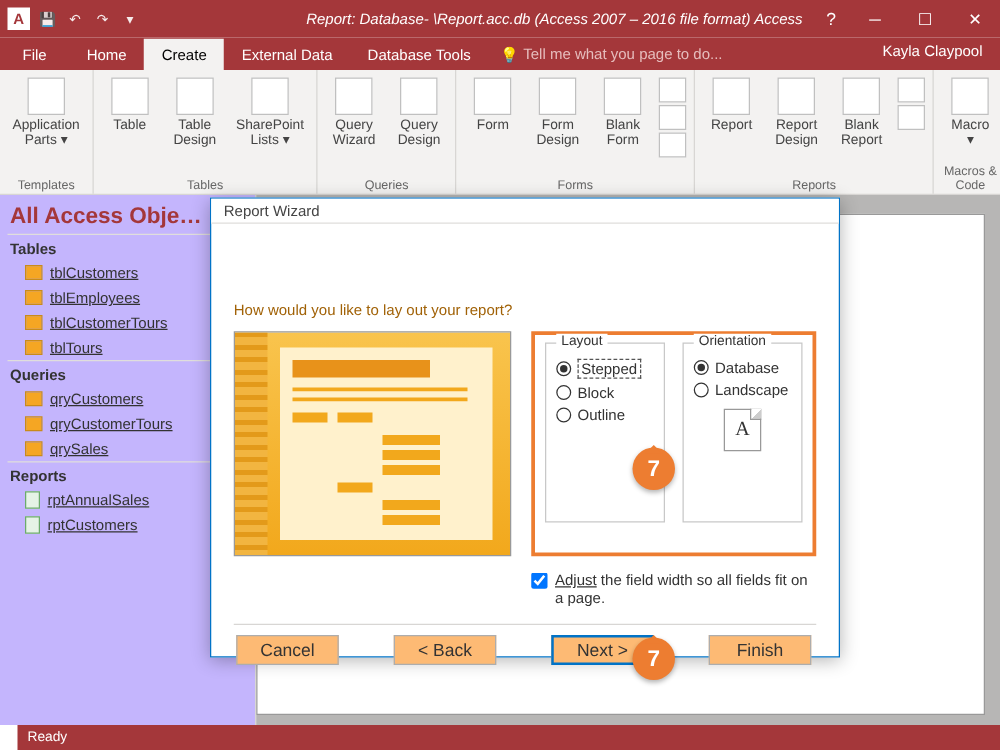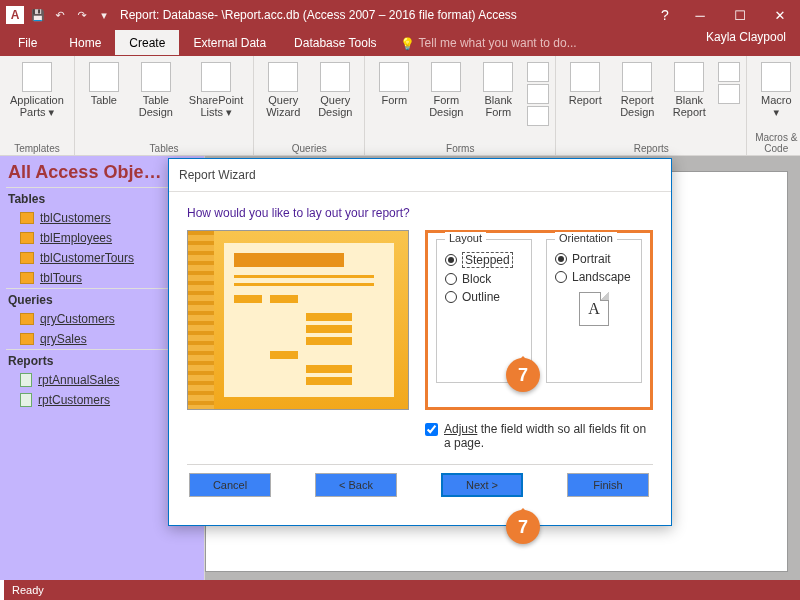--- a/index.html
+++ b/index.html
@@ -3,27 +3,27 @@
 <meta charset="utf-8">
 <style>
 * { margin: 0; padding: 0; box-sizing: border-box; font-family: "Segoe UI", Tahoma, sans-serif; }
 body { width: 800px; height: 600px; background: #fff; overflow: hidden; position: relative; }
 
 
 .titlebar { height: 30px; background: #a4373a; color: #fff; display: flex; align-items: center; font-size: 12px; }
 .titlebar .qat { display: flex; align-items: center; gap: 6px; padding-left: 6px; }
 .titlebar .qat .a-logo { width: 18px; height: 18px; background: #fff; color: #a4373a; display: flex; align-items: center; justify-content: center; font-weight: bold; font-size: 12px; }
 .titlebar .qat .qat-btn { width: 16px; height: 16px; display: flex; align-items: center; justify-content: center; font-size: 11px; color: #fff; opacity: .9; }
-.titlebar .title { flex: 1; text-align: left; padding: 0 8px; white-space: nowrap; overflow: hidden; }
+.titlebar .title { flex: 1; text-align: right; padding: 0 8px; white-space: nowrap; overflow: hidden; font-style: italic; }
 .titlebar .help { width: 30px; text-align: center; font-size: 14px; }
 .titlebar .winbtns { display: flex; }
 .titlebar .winbtns div { width: 40px; height: 30px; display: flex; align-items: center; justify-content: center; font-size: 13px; }
 
 
-.tabstrip { height: 26px; background: #a4373a; display: flex; align-items: flex-start; }
+.tabstrip { height: 26px; background: #a4373a; display: flex; align-items: center; }
 .tab { color: #fff; font-size: 12px; padding: 6px 14px 5px; cursor: pointer; }
 .tab.active { background: #f3f2f1; color: #000000; }
 .tab.file { padding-left: 18px; padding-right: 18px; }
 .tellme { color: #e6bdbd; font-size: 12px; padding: 6px 10px; display: flex; align-items: center; gap: 6px; flex: 1; }
 .bulb { width: 12px; height: 12px; display: inline-block; }
 .user { color: #fff; font-size: 12px; padding: 0 14px 5px; }
 
 
 .ribbon { height: 100px; background: #f3f2f1; border-bottom: 1px solid #d8d6d4; display: flex; }
 .group { border-right: 1px solid #d8d6d4; display: flex; flex-direction: column; align-items: center; padding: 4px 6px 1px; }
@@ -43,51 +43,51 @@
 .nav-section:first-of-type { border-top: none; }
 .nav-item { display: flex; align-items: center; gap: 6px; font-size: 12px; color: #333; padding: 3px 2px 3px 14px; text-decoration: underline; }
 .nav-item .ti { width: 14px; height: 12px; background: linear-gradient(#f5a623,#f5a623); border: 1px solid #c98b1a; }
 .nav-item .qi { width: 14px; height: 12px; background: linear-gradient(#f5a623,#f5a623); border: 1px solid #c98b1a; position: relative; }
 .nav-item .ri { width: 12px; height: 14px; background: #e6f3e6; border: 1px solid #6cab6c; }
 .content { flex: 1; background: #b7b6b5; position: relative; }
 .content-inner { position: absolute; left: 0; top: 15px; right: 12px; bottom: 8px; background: #fff; border: 1px solid #999; }
 
 
 .dialog { position: absolute; left: 168px; top: 158px; width: 504px; height: 368px; background: #fff; border: 1px solid #0173c7; box-shadow: 0 3px 14px rgba(0,0,0,.3); z-index: 50; }
-.dialog-title { height: 33px; background: #fff; border-bottom: 1px solid #e0dedc; display: flex; align-items: center; padding: 0 10px; font-size: 12px; color: #444; }
+.dialog-title { height: 20px; background: #fff; border-bottom: 1px solid #e0dedc; display: flex; align-items: center; padding: 0 10px; font-size: 12px; color: #444; }
 .dialog-body { padding: 14px 18px 10px; }
-.dlg-q { font-size: 12px; color: #4c1d95; margin-bottom: 10px; }
+.dlg-q { font-size: 12px; color: #a16207; margin-bottom: 10px; margin-top: 48px; }
 .dlg-mid { display: flex; gap: 16px; }
 .preview { width: 222px; height: 180px; background: linear-gradient(#f9c44d,#f2a81c); border: 1px solid #999; position: relative; overflow: hidden; }
 .preview .spine { position: absolute; left: 0; top: 0; bottom: 0; width: 26px; background: repeating-linear-gradient(#e39a1a 0 4px,#f2b540 4px 10px); }
 .preview .page { position: absolute; left: 36px; right: 14px; top: 12px; bottom: 12px; background: #fff1cc; }
 .preview .bar { position: absolute; background: #f2a81c; }
 .options { flex: 1; border: 3px solid #ed7d31; padding: 6px 8px 24px; display: flex; gap: 14px; }
 .fieldset { position: relative; border: 1px solid #c8c8c8; padding: 10px 8px 8px; font-size: 12px; color: #333; flex: 1; }
 .fieldset .legend { position: absolute; top: -8px; left: 8px; background: #fff; padding: 0 4px; font-size: 11px; }
 .radio { display: flex; align-items: center; gap: 5px; padding: 2px 0; }
 .radio .r { width: 12px; height: 12px; border: 1px solid #333; border-radius: 50%; display: flex; align-items: center; justify-content: center; }
 .radio .r.sel::after { content: ""; width: 6px; height: 6px; background: #333; border-radius: 50%; }
 .radio.dashed .txt { border: 1px dashed #555; padding: 0 2px; text-align: center; }
 .orient-prev { width: 30px; height: 34px; border: 1px solid #999; margin: 6px auto 0; display: flex; align-items: center; justify-content: center; font-size: 16px; font-family: Georgia, serif; position: relative; }
 .orient-prev::after { content:""; position:absolute; top:-1px; right:-1px; width:8px; height:8px; background:linear-gradient(135deg,#fff 50%,#ccc 50%); border-left:1px solid #999; border-bottom:1px solid #999; }
 .adj-row { display: flex; align-items: flex-start; gap: 6px; font-size: 12px; padding: 12px 4px 6px 238px; color: #333; }
 .adj-row input { margin-top: 1px; }
 .adj-row .u { text-decoration: underline; }
 .dlg-hr { border: none; border-top: 1px solid #d8d6d4; margin: 8px 0; }
 .dlg-btns { display: flex; justify-content: flex-end; gap: 8px; padding: 0 4px 6px; }
-.dlg-btn { min-width: 82px; height: 24px; background: #3b82f6; border: 1px solid #adadad; font-size: 11px; color: #333; display: flex; align-items: center; justify-content: center; margin-left: 36px; }
+.dlg-btn { min-width: 82px; height: 24px; background: #fdba74; border: 1px solid #adadad; font-size: 14px; color: #333; display: flex; align-items: center; justify-content: center; margin-left: 36px; }
 .dlg-btn.primary { border: 2px solid #0173c7; }
 
 
 .badge { position: absolute; width: 34px; height: 34px; background: #ed7d31; border-radius: 50%; color: #fff; font-size: 18px; font-weight: 600; display: flex; align-items: center; justify-content: center; box-shadow: 0 2px 4px rgba(0,0,0,.3); z-index: 60; }
 .badge::before { content: ""; position: absolute; top: -9px; left: 50%; transform: translateX(-50%); border: 7px solid transparent; border-bottom-color: #ed7d31; }
 
 
-.statusbar { position: absolute; left: 4px; right: 0; bottom: 0; height: 20px; background: #a4373a; color: #fff; font-size: 11px; display: flex; align-items: center; padding: 0 8px; }
+.statusbar { position: absolute; left: 14px; right: 0; bottom: 0; height: 20px; background: #a4373a; color: #fff; font-size: 11px; display: flex; align-items: center; padding: 0 8px; }
 </style>
 </head>
 <body>
 
 <div class="titlebar">
   <div class="qat">
     <div class="a-logo">A</div>
     <div class="qat-btn">💾</div>
     <div class="qat-btn">↶</div>
     <div class="qat-btn">↷</div>
@@ -103,21 +103,21 @@
 </div>
 
 <div class="tabstrip">
   <div class="tab file">File</div>
   <div class="tab">Home</div>
   <div class="tab active">Create</div>
   <div class="tab">External Data</div>
   <div class="tab">Database Tools</div>
   <div class="tellme">
     <span class="bulb">💡</span>
-    <span>Tell me what you want to do...</span>
+    <span>Tell me what you page to do...</span>
   </div>
   <div class="user">Kayla Claypool</div>
 </div>
 
 <div class="ribbon">
   <div class="group">
     <div class="group-row">
       <div class="rbtn">
           <div class="ic"></div>
           <div class="lbl">Application<br>Parts ▾</div>
@@ -226,20 +226,24 @@
         <span>tblCustomerTours</span>
       </div>
     <div class="nav-item">
         <span class="ti"></span>
         <span>tblTours</span>
       </div>
     <div class="nav-section">Queries</div>
     <div class="nav-item">
         <span class="qi"></span>
         <span>qryCustomers</span>
+      </div>
+    <div class="nav-item">
+        <span class="qi"></span>
+        <span>qryCustomerTours</span>
       </div>
     <div class="nav-item">
         <span class="qi"></span>
         <span>qrySales</span>
       </div>
     <div class="nav-section">Reports</div>
     <div class="nav-item">
         <span class="ri"></span>
         <span>rptAnnualSales</span>
       </div>
@@ -287,21 +291,21 @@
             </div>
           <div class="radio">
               <span class="r"></span>
               <span>Outline</span>
             </div>
         </div>
         <div class="fieldset">
           <div class="legend">Orientation</div>
           <div class="radio">
               <span class="r sel"></span>
-              <span>Portrait</span>
+              <span>Database</span>
             </div>
           <div class="radio">
               <span class="r"></span>
               <span>Landscape</span>
             </div>
           <div class="orient-prev">A</div>
         </div>
       </div>
     </div>
     <div class="adj-row">

